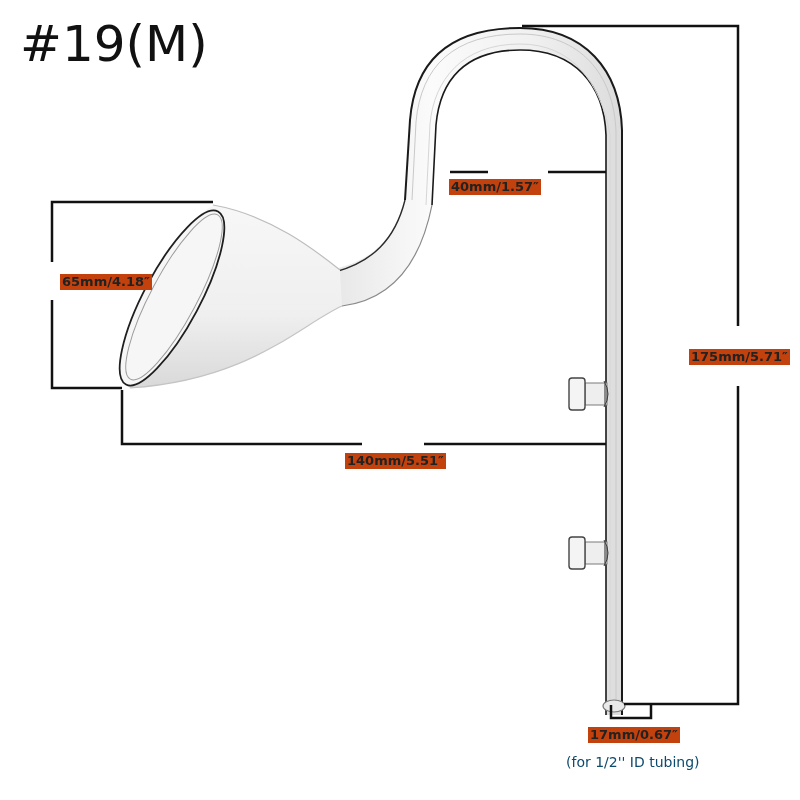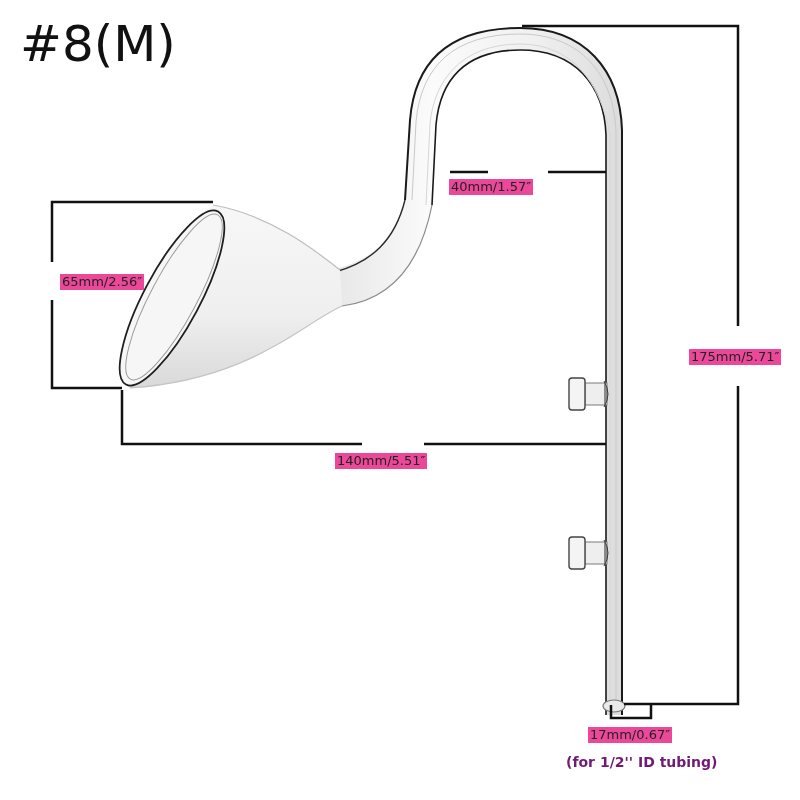--- a/index.html
+++ b/index.html
@@ -2,22 +2,22 @@
 <html><head>
   <meta charset="utf-8">
   <style>
     html, body { margin: 0; padding: 0; background: #ffffff; }
     body { width: 800px; height: 800px; position: relative; overflow: hidden;
            font-family: "DejaVu Sans", "Liberation Sans", sans-serif; }
     .stage { position: absolute; left: 0; top: 0; width: 800px; height: 800px; }
     .model-title { position: absolute; left: 20px; top: 4px; font-size: 50px;
                    color: #111111; letter-spacing: 0px; font-weight: normal; line-height: 80px; }
     .dim-label { position: absolute; font-size: 13px; color: #222222; white-space: nowrap;
-                 background: #ec4899; padding: 0 2px; line-height: 16px; }
-    .note { position: absolute; font-size: 14px; font-weight: bold; color: #701a75; white-space: nowrap; }
+                 background: #c2410c; padding: 0 2px; line-height: 16px; font-weight: bold; }
+    .note { position: absolute; font-size: 14px; font-weight: normal; color: #0c4a6e; white-space: nowrap; }
     svg { position: absolute; left: 0; top: 0; }
   </style>
 </head>
 <body>
 
 <div class="stage">
 
   <svg width="800" height="800" viewBox="0 0 800 800">
     <defs>
       <linearGradient id="tubeGrad" x1="0" x2="1" y1="0" y2="0">
@@ -91,22 +91,22 @@
       <path d="M 450 172 L 488 172 M 548 172 L 606 172"></path>
 
       <path d="M 122 390 L 122 444 L 362 444 M 424 444 L 606 444"></path>
 
       <path d="M 522 26 L 738 26 L 738 326 M 738 386 L 738 704 L 624 704"></path>
 
       <path d="M 611 705 L 611 718 L 651 718 L 651 704"></path>
     </g>
   </svg>
 
-  <div class="model-title">#8(M)</div>
+  <div class="model-title">#19(M)</div>
 
-  <div class="dim-label" style="left:60px; top:274px;">65mm/2.56″</div>
+  <div class="dim-label" style="left:60px; top:274px;">65mm/4.18″</div>
   <div class="dim-label" style="left:449px; top:179px;">40mm/1.57″</div>
-  <div class="dim-label" style="left:335px; top:453px;">140mm/5.51″</div>
+  <div class="dim-label" style="left:345px; top:453px;">140mm/5.51″</div>
   <div class="dim-label" style="left:689px; top:349px;">175mm/5.71″</div>
   <div class="dim-label" style="left:588px; top:727px;text-align:right;">17mm/0.67″</div>
 
   <div class="note" style="left:566px; top:754px;">(for 1/2'' ID tubing)</div>
 </div>
 
 </body></html>

